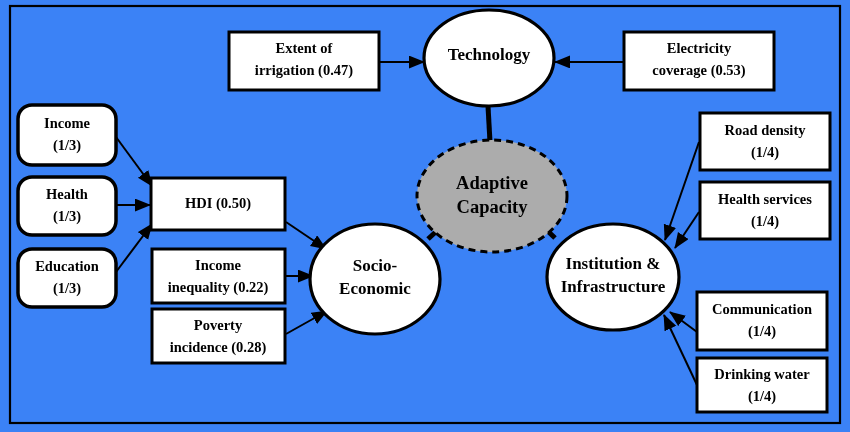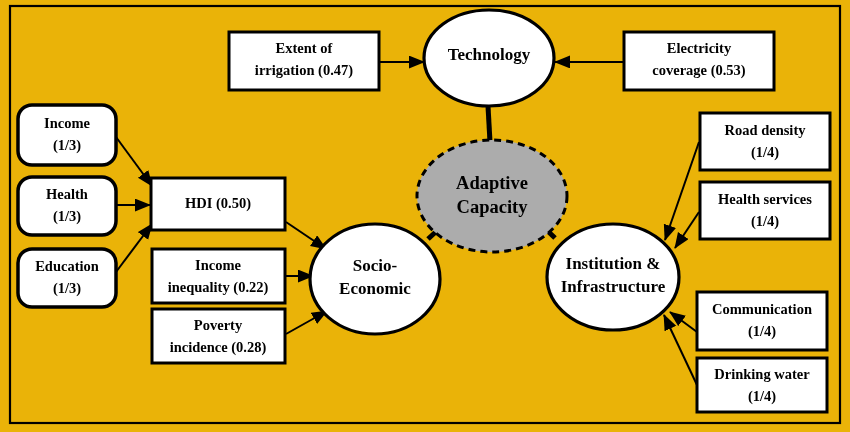--- a/index.html
+++ b/index.html
@@ -10,21 +10,21 @@
   body {
     width: 850px;
     height: 432px;
     font-family: "Liberation Serif", "DejaVu Serif", serif;
     overflow: hidden;
   }
   #diagram-root {
     position: relative;
     width: 850px;
     height: 432px;
-    background: #eab308;
+    background: #3b82f6;
   }
   svg#diagram-svg {
     position: absolute;
     top: 0;
     left: 0;
     width: 850px;
     height: 432px;
   }
   .node-box {
     fill: #ffffff;

